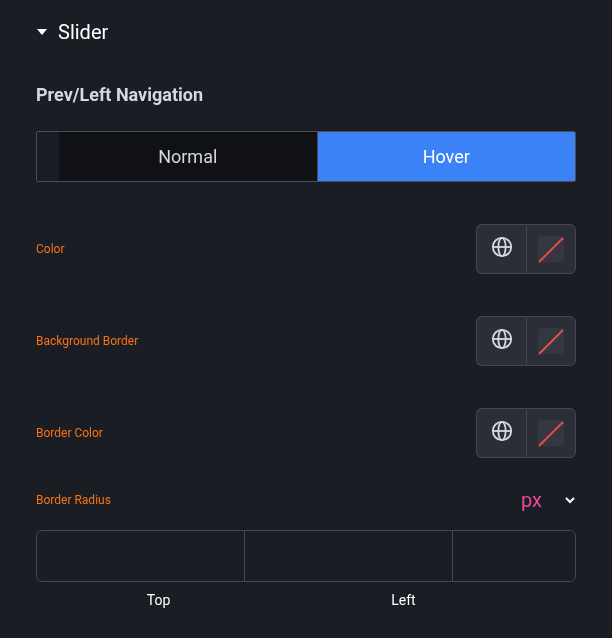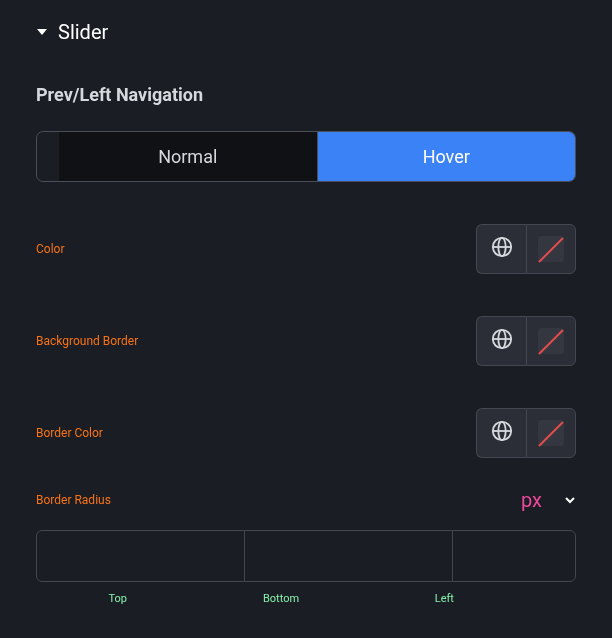--- a/index.html
+++ b/index.html
@@ -26,21 +26,21 @@
   }
   .subheading {
     font-size: 18px;
     font-weight: 700;
     color: #d5d8dc;
     margin-bottom: 26px;
   }
   .tab-row {
     display: flex;
     border: 1px solid #4a4d55;
-    border-radius: 7px;
+    border-radius: 2px;
     overflow: hidden;
     margin-bottom: 42px;
     padding-left: 22px;
   }
   .tab {
     flex: 1;
     text-align: center;
     padding: 14px 0;
     font-size: 18px;
     color: #d5d8dc;
@@ -130,22 +130,22 @@
     font-size: 16px;
     outline: none;
   }
   .radius-labels {
     display: flex;
     margin-top: 10px;
   }
   .radius-labels span {
     flex: 1;
     text-align: center;
-    font-size: 11px;
-    color: #86efac;
+    font-size: 14px;
+    color: #ffffff;
   }
   .radius-labels .spacer { width: 50px; flex: none; }
 </style>
 </head>
 <body>
 
 <div class="section-header">
   <span class="caret">
     <svg width="12" height="10" viewBox="0 0 12 10">
         <path d="M1 2 L6 8 L11 2 Z" fill="#ffffff"></path>
@@ -235,16 +235,15 @@
 
 <div class="radius-inputs">
   <input class="radius-input" value="" style="">
   <input class="radius-input" value="" style="">
   <input class="radius-input" value="" style="">
 
 </div>
 
 <div class="radius-labels">
   <span>Top</span>
-  <span>Bottom</span>
   <span>Left</span>
   <span class="spacer"></span>
 </div>
 
 </body></html>

